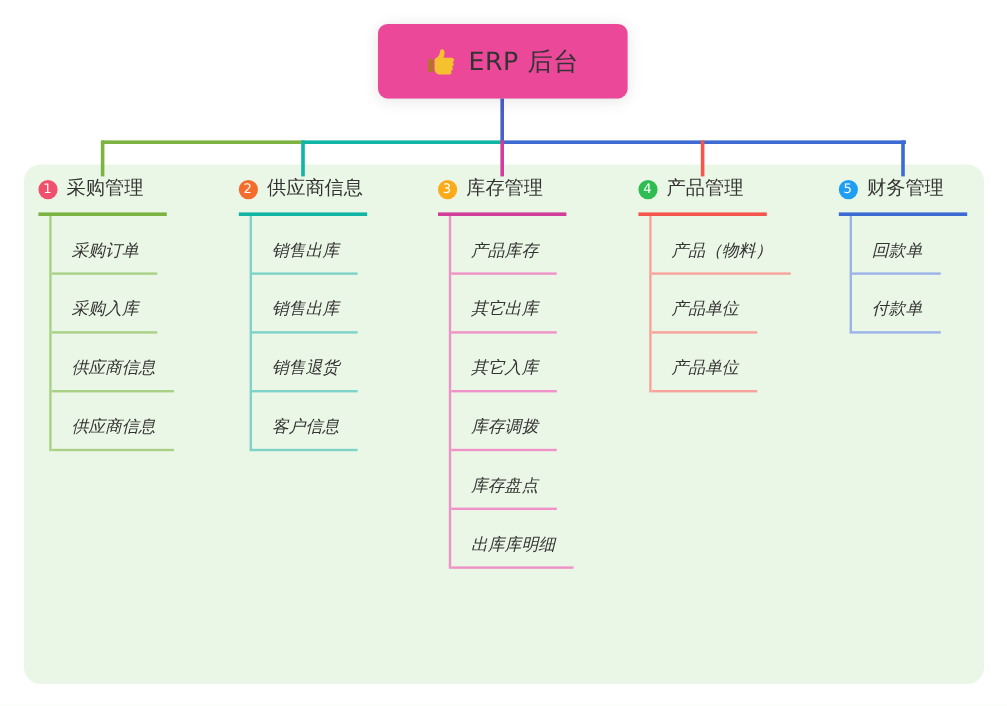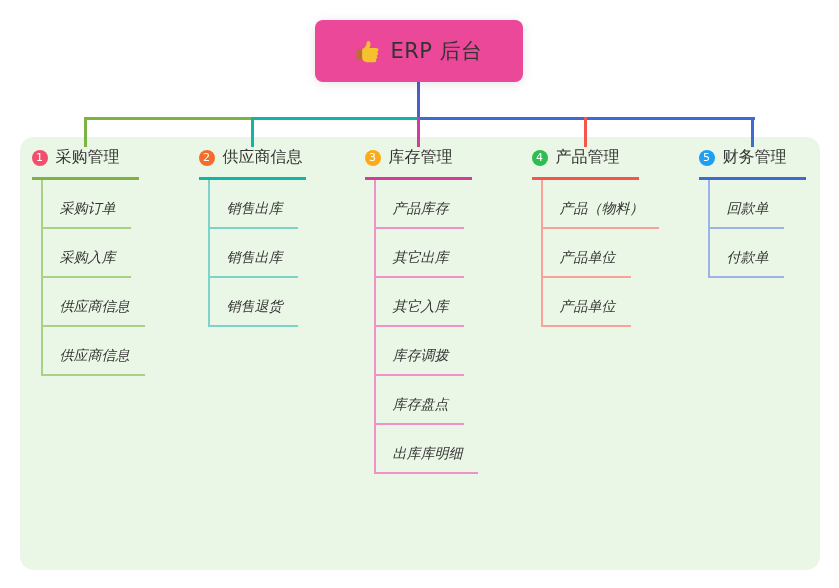--- a/index.html
+++ b/index.html
@@ -107,20 +107,23 @@
     <div class="children">
         <div class="child-row">
           <span class="child-label">销售出库</span>
         </div>
         <div class="child-row">
           <span class="child-label">销售出库</span>
         </div>
         <div class="child-row">
           <span class="child-label">销售退货</span>
         </div>
+        <div class="child-row">
+          <span class="child-label">客户信息</span>
+        </div>
       </div>
   </div>
 
   <div class="branch" style="left: 364.5px; width: 107px; --main: #d23c9b; --light: #ef92c7; --badge: #fbab1a;">
     <div class="branch-header">
       <span class="badge">3</span>
       <span class="branch-title">库存管理</span>
     </div>
     <div class="children">
         <div class="child-row">

